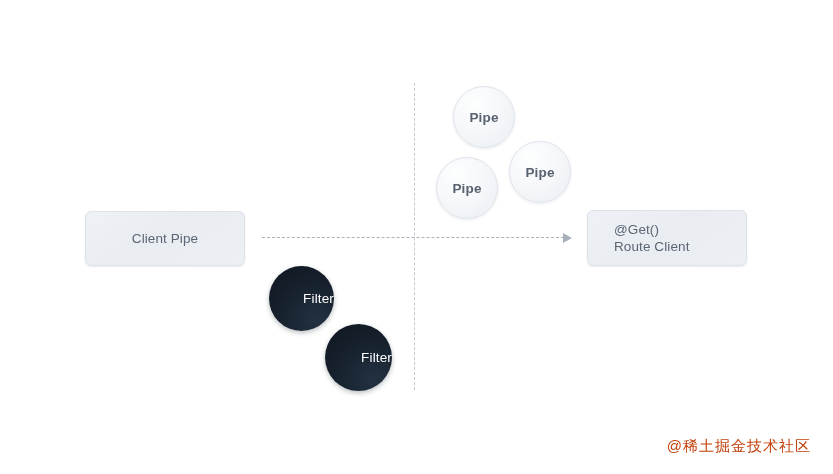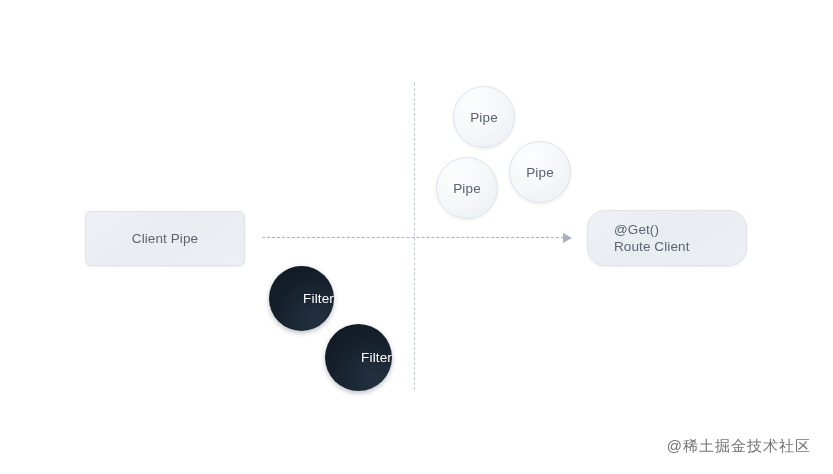--- a/index.html
+++ b/index.html
@@ -43,21 +43,20 @@
     height: 55px;
     justify-content: center;
   }
   #handler-box {
     left: 587px;
     top: 210px;
     width: 160px;
     height: 56px;
     justify-content: flex-start;
     padding-left: 26px;
-    border-radius: 18px;
   }
   #handler-box .box-text { text-align: left; }
   .line2 { display: block; }
 
   
   #divider {
     position: absolute;
     left: 414px;
     top: 83px;
     width: 0;
@@ -104,42 +103,42 @@
   .circle .circle-label {
     font-size: 13.5px;
     letter-spacing: 0.15px;
   }
 
   .pipe {
     background: radial-gradient(circle at 32% 28%, #fdfefe 0%, #f4f6f9 55%, #e9edf2 100%);
     border: 1px solid #e0e4ea;
     box-shadow: 0 1px 3px rgba(40,55,75,0.10);
   }
-  .pipe .circle-label { color: #596271; }
+  .pipe .circle-label { color: #596271; font-weight: bold; }
 
   .filter {
     background: radial-gradient(circle at 72% 82%, #223141 0%, #16202c 55%, #0e1620 100%);
     box-shadow: 0 2px 5px rgba(15,25,35,0.28);
     justify-content: flex-end;
   }
   .filter .circle-label { color: #ffffff; }
 
   #pipe-1 { left: 453px; top: 86px;  width: 62px; height: 62px; }
   #pipe-2 { left: 436px; top: 157px; width: 62px; height: 62px; }
   #pipe-3 { left: 509px; top: 141px; width: 62px; height: 62px; }
 
   #filter-1 { left: 269px; top: 266px; width: 65px; height: 65px; }
   #filter-2 { left: 325px; top: 324px; width: 67px; height: 67px; }
 
   
   #watermark {
     position: absolute;
     right: 22px;
     bottom: 18px;
-    color: #737373;
+    color: #c2410c;
     font-size: 15px;
     letter-spacing: 1px;
     user-select: none;
   }
 </style>
 </head>
 <body>
 
 <div id="canvas">
 

